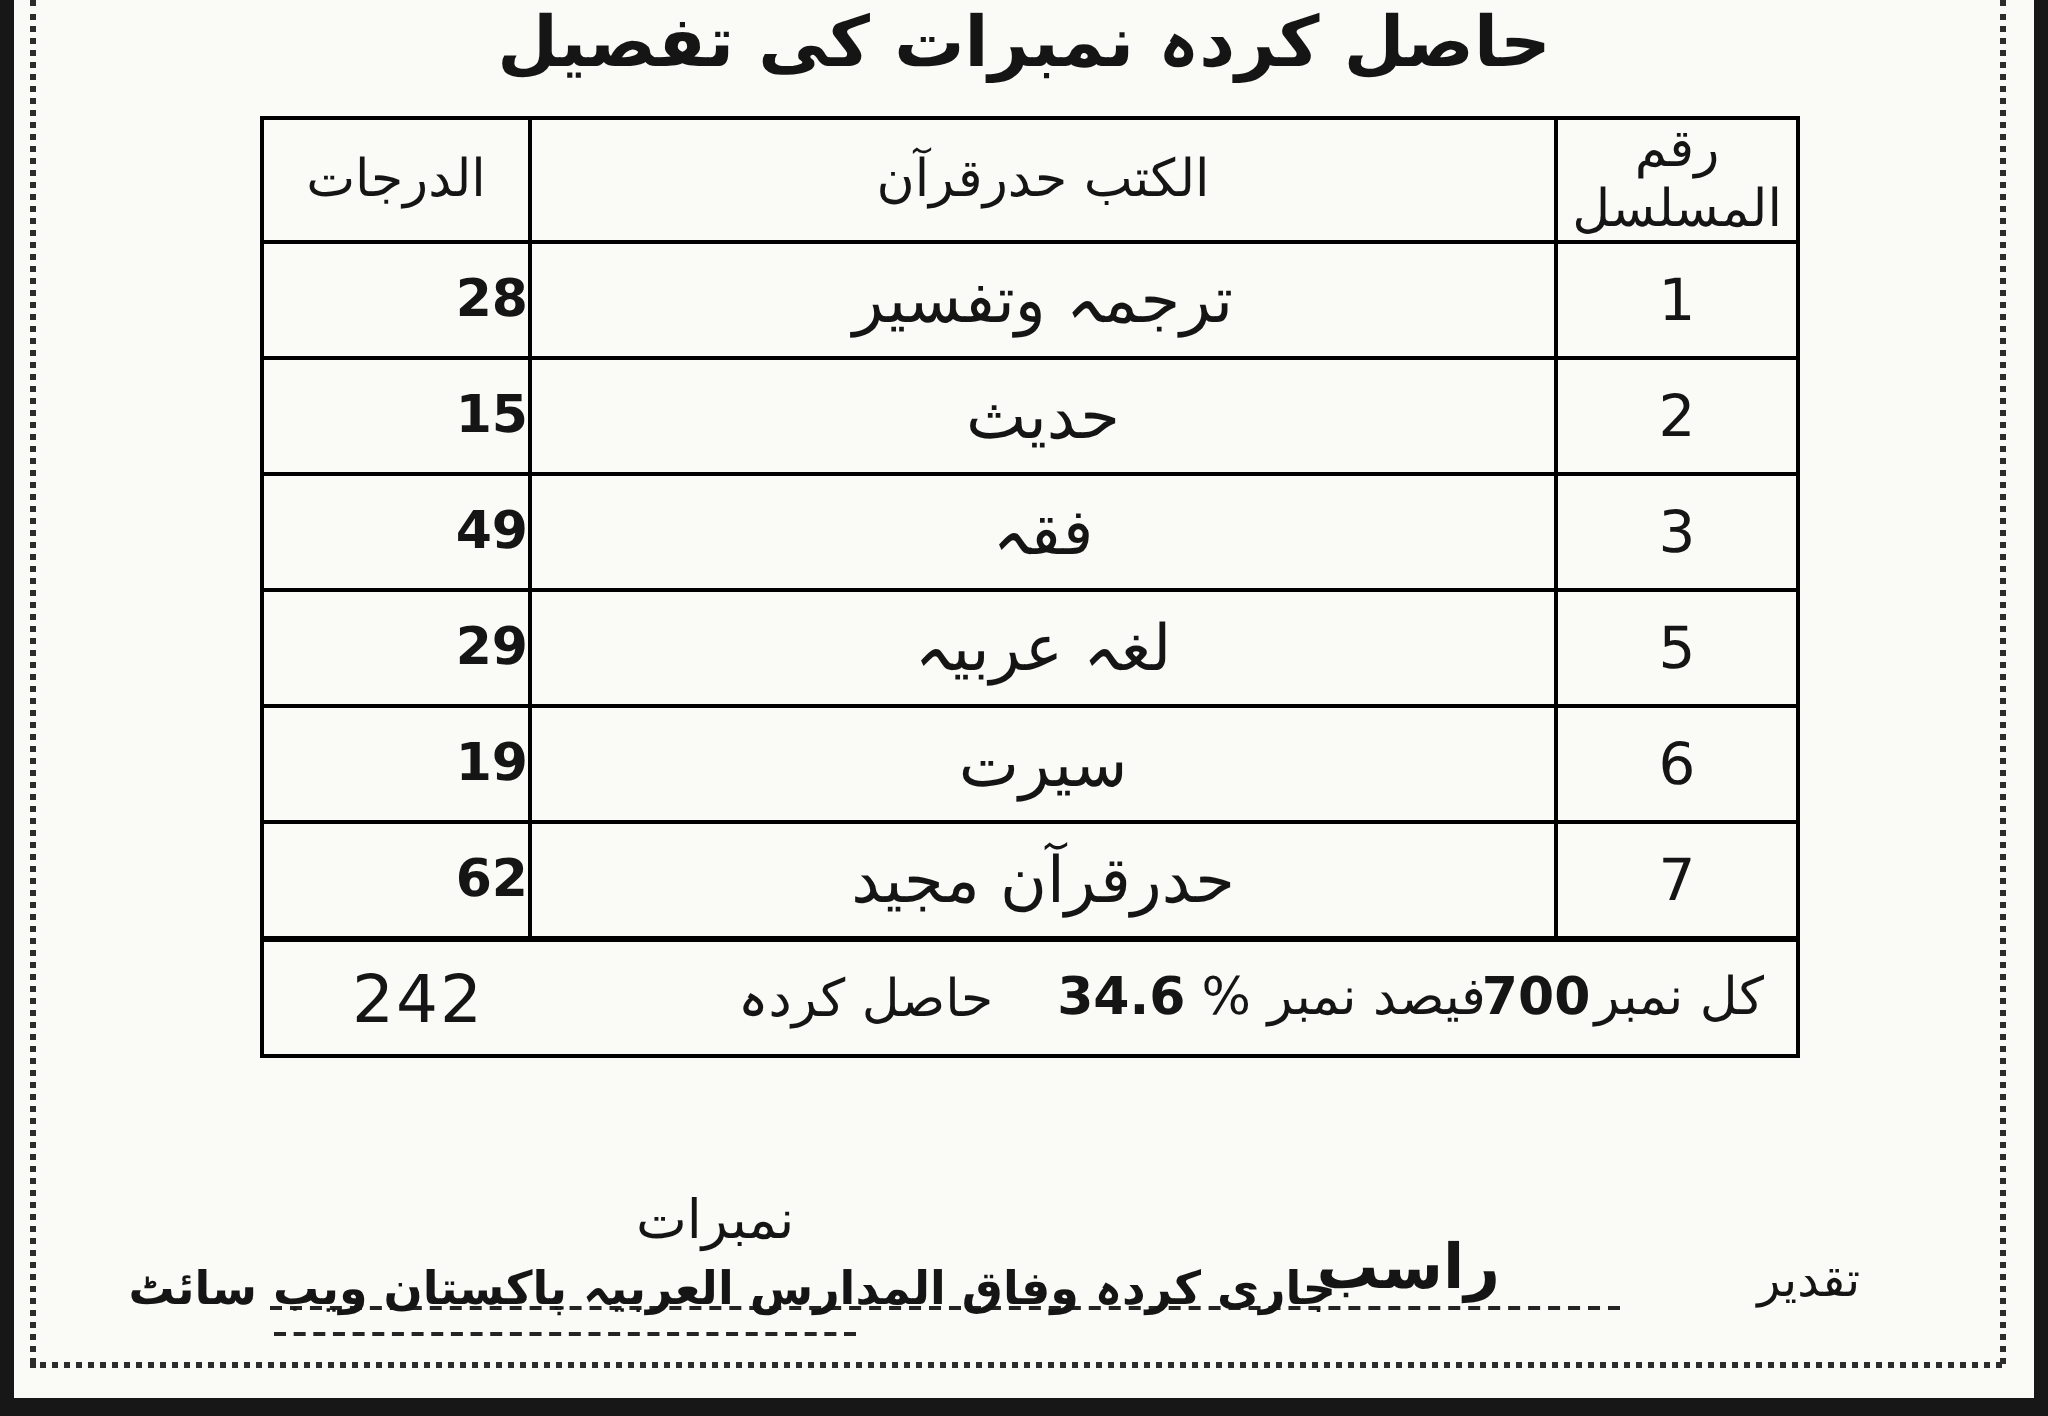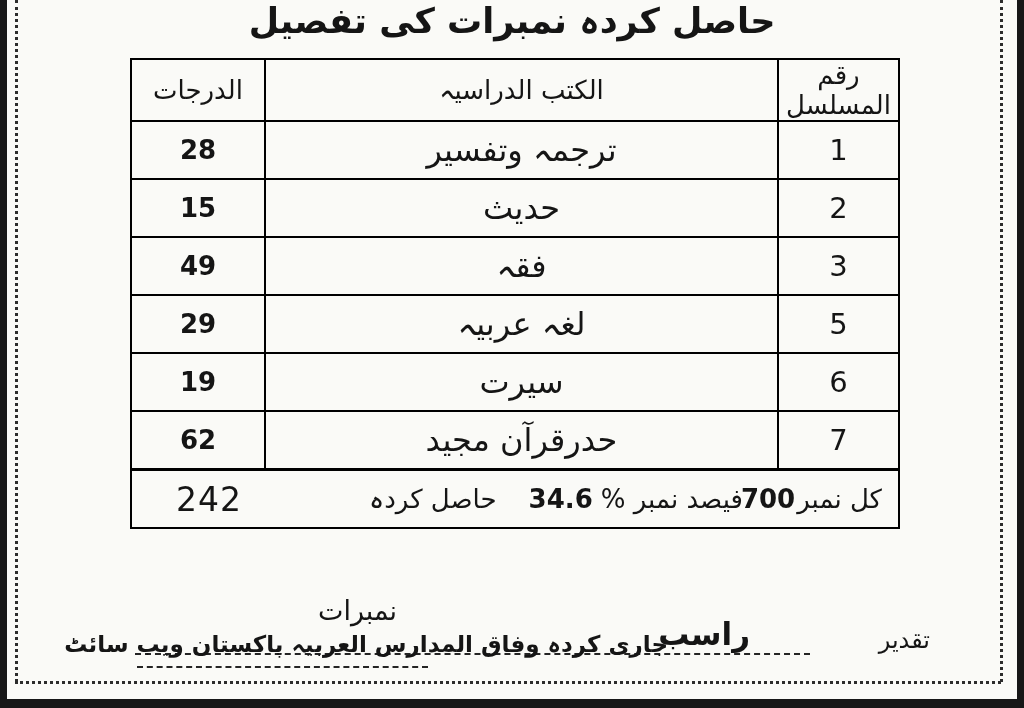--- a/index.html
+++ b/index.html
@@ -23,21 +23,21 @@
     font-size:35px;font-weight:700;direction:rtl;letter-spacing:.5px;
   }
 
   table.marks{
     position:absolute;left:130px;top:58px;width:768px;
     border-collapse:collapse;table-layout:fixed;padding-left:40px;
   }
   table.marks td,table.marks th{border:2px solid #000;padding:0;vertical-align:middle;}
   table.marks thead th{height:53px;font-weight:400;font-size:26px;text-align:center;direction:rtl;}
   table.marks tbody td{height:56px;}
-  .cell-marks{font-size:26px;font-weight:700;text-align:center;}
+  .cell-marks{font-size:26px;font-weight:700;text-align:right;}
   .cell-subject{font-size:32px;text-align:center;direction:rtl;}
   .cell-serial{font-size:29px;text-align:center;}
   tr.row-summary td{height:58px;border-top:3px solid #000;}
   .summary-flex{
     display:flex;direction:rtl;align-items:center;
     padding:0 16px 0 44px;font-size:26px;gap:2px;
   }
   .sum-total-value{font-weight:700;margin-left:-2px;}
   .sum-pct-label{margin-right:-2px;}
   .sum-pct-value{font-weight:700;margin-right:6px;}
@@ -67,21 +67,21 @@
 
   <table class="marks">
     <colgroup>
       <col style="width:134px">
         <col style="width:513px">
         <col style="width:121px">
     </colgroup>
     <thead>
       <tr>
         <th>الدرجات</th>
-        <th>الكتب الدراسيہ</th>
+        <th>الكتب حدرقرآن</th>
         <th>رقم المسلسل</th>
       </tr>
     </thead>
     <tbody>
       <tr>
         <td class="cell-marks">28</td>
         <td class="cell-subject">ترجمہ وتفسیر</td>
         <td class="cell-serial">1</td>
       </tr>
       <tr>

